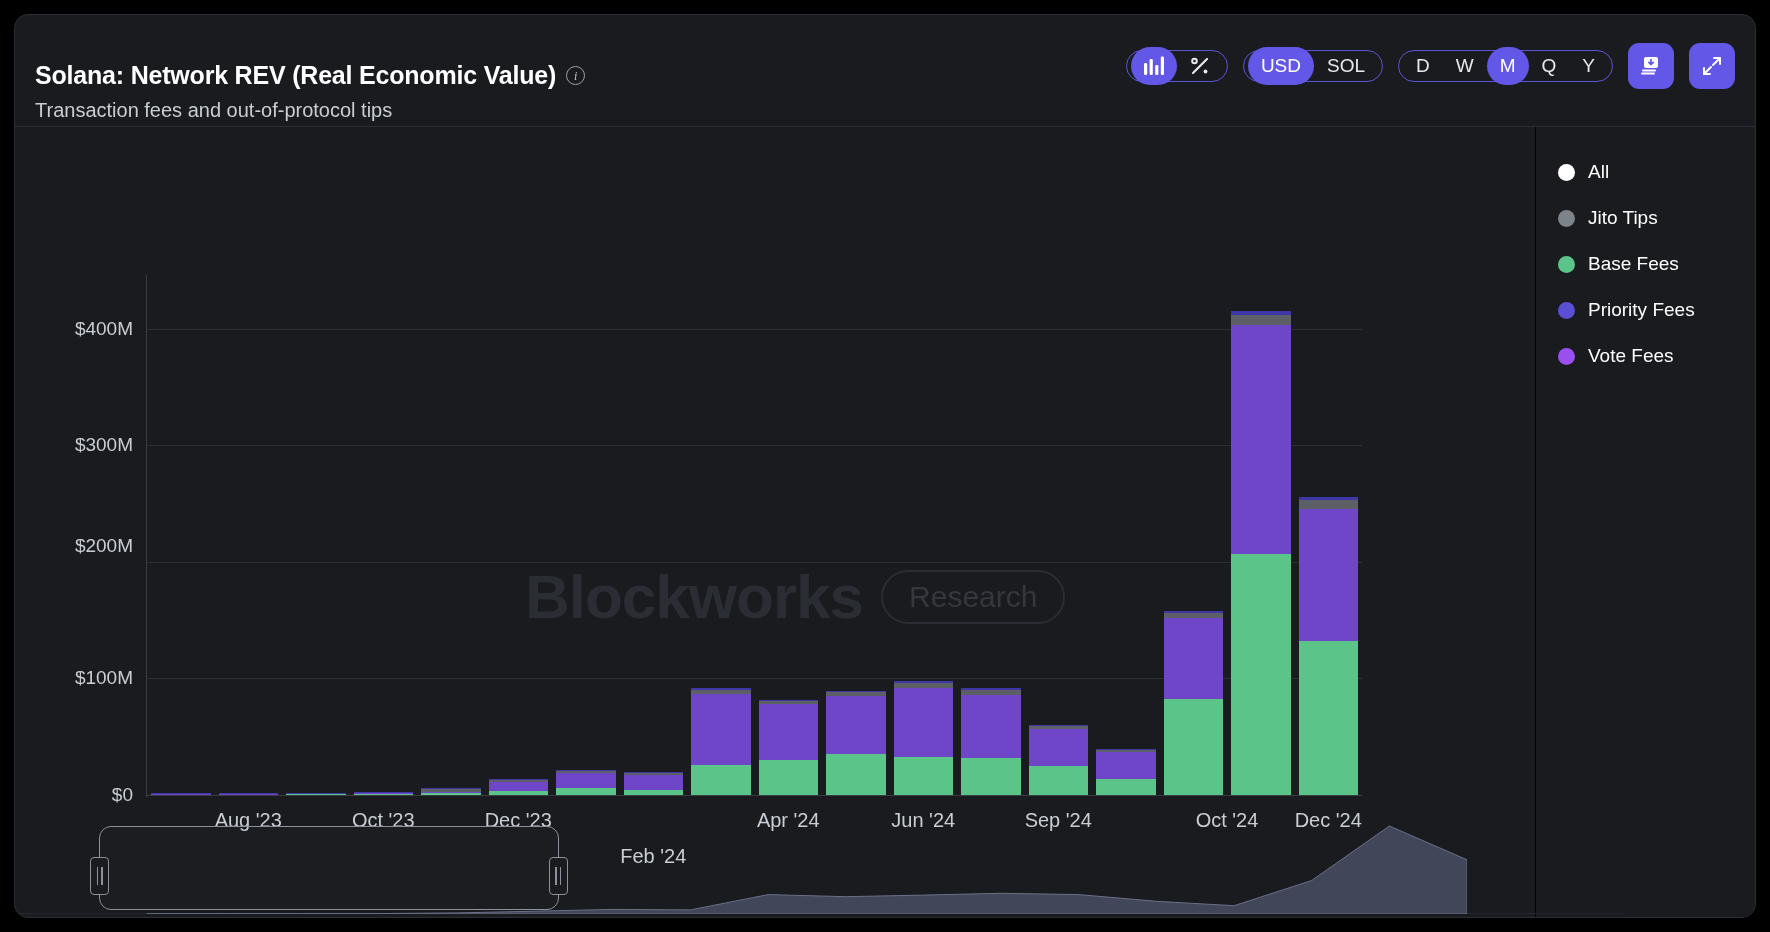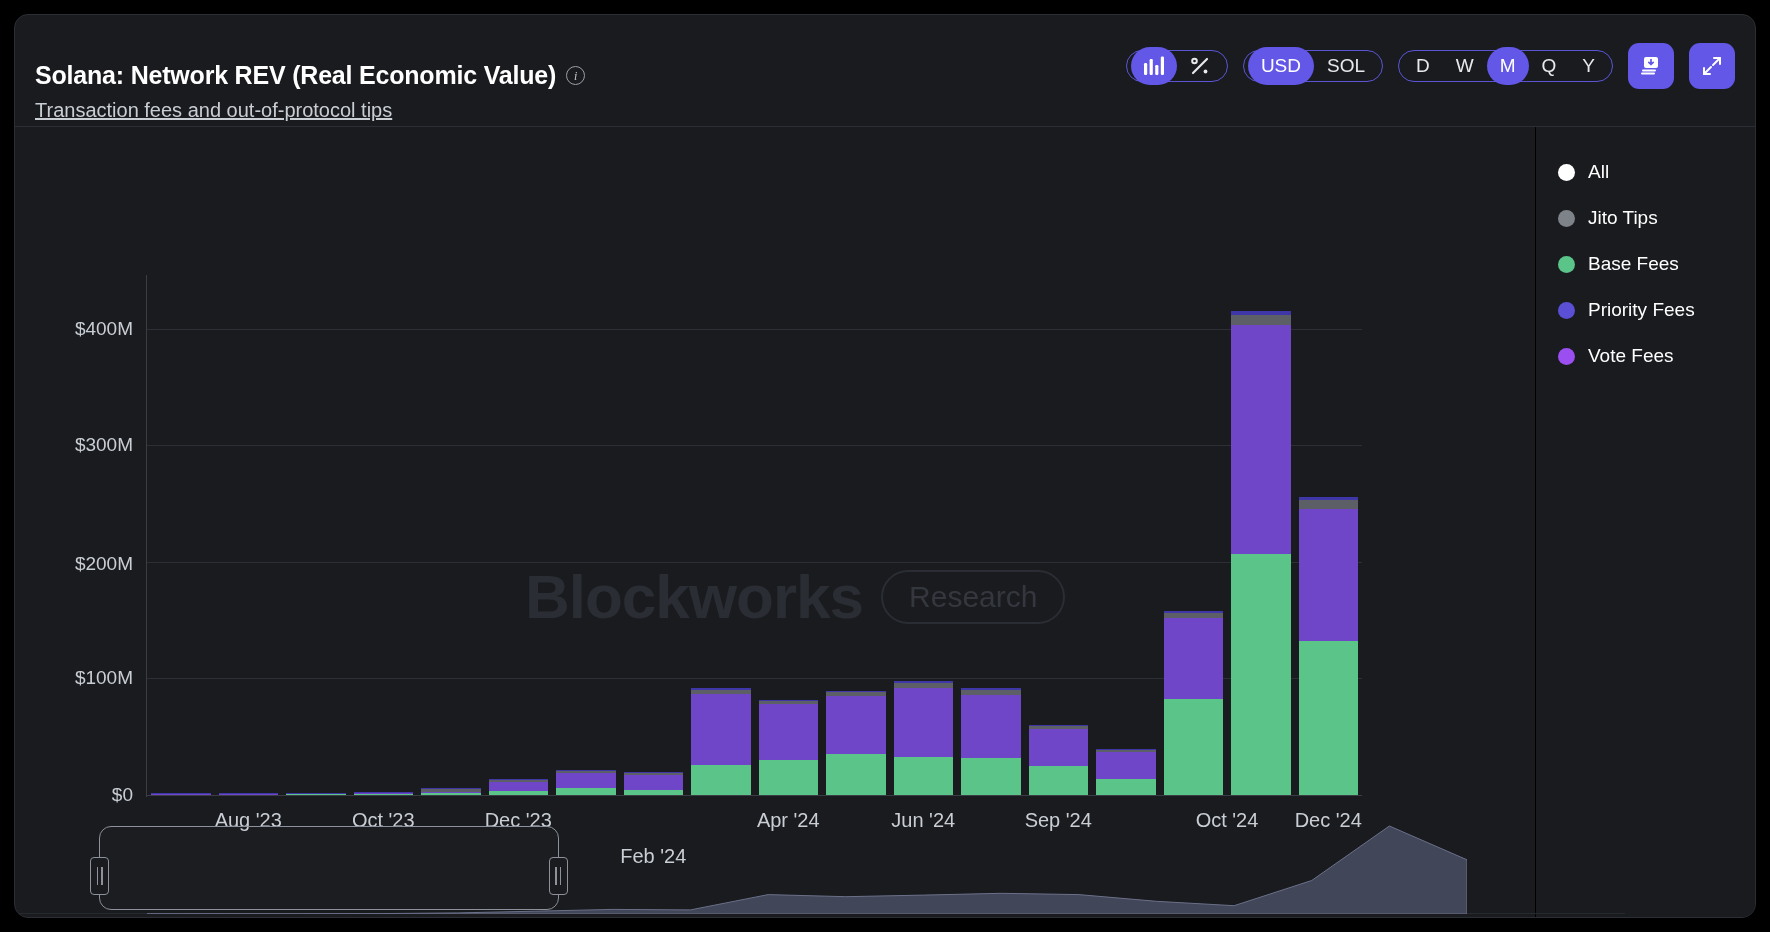--- a/index.html
+++ b/index.html
@@ -32,21 +32,21 @@
     letter-spacing: -0.2px;
   }
   .info-icon {
     width: 19px; height: 19px; border-radius: 50%;
     border: 1.6px solid #9aa0a8;
     display: flex; align-items: center; justify-content: center;
     font-size: 12px; color: #c3c8ce; font-style: italic;
     font-family: "Liberation Serif", serif; line-height: 1;
   }
   .subtitle {
-    margin-top: 9px; font-size: 20px; color: #c9ced4; text-decoration: underline;
+    margin-top: 9px; font-size: 20px; color: #c9ced4;
   }
 
   .toolbar {
     position: absolute; right: 20px; top: 28px;
     display: flex; align-items: center; gap: 15px;
   }
   .seg {
     display: flex; align-items: center;
     border: 1.5px solid #5b55d6;
     border-radius: 999px;
@@ -221,21 +221,21 @@
     <div class="chart-pane">
       <div class="watermark">
         <div class="wm-text">Blockworks</div>
         <div class="wm-pill">Research</div>
       </div>
 
       <div class="yaxis-line"></div>
       <div class="ylabels" id="ylabels">
           <div class="ytick" style="top: 513px;">$0</div>
           <div class="ytick" style="top: 396.409px;">$100M</div>
-          <div class="ytick" style="top: 282px;">$200M</div>
+          <div class="ytick" style="top: 264px;">$200M</div>
           <div class="ytick" style="top: 163.227px;">$300M</div>
           <div class="ytick" style="top: 46.6364px;">$400M</div>
         </div>
       <div class="plot" id="plot">
           <div class="gridline base" style="top: 513px;"></div>
           <div class="gridline" style="top: 396.409px;"></div>
           <div class="gridline" style="top: 279.818px;"></div>
           <div class="gridline" style="top: 163.227px;"></div>
           <div class="gridline" style="top: 46.6364px;"></div>
           <div class="bar" style="left: 4px; width: 59.5px; height: 513px;">

